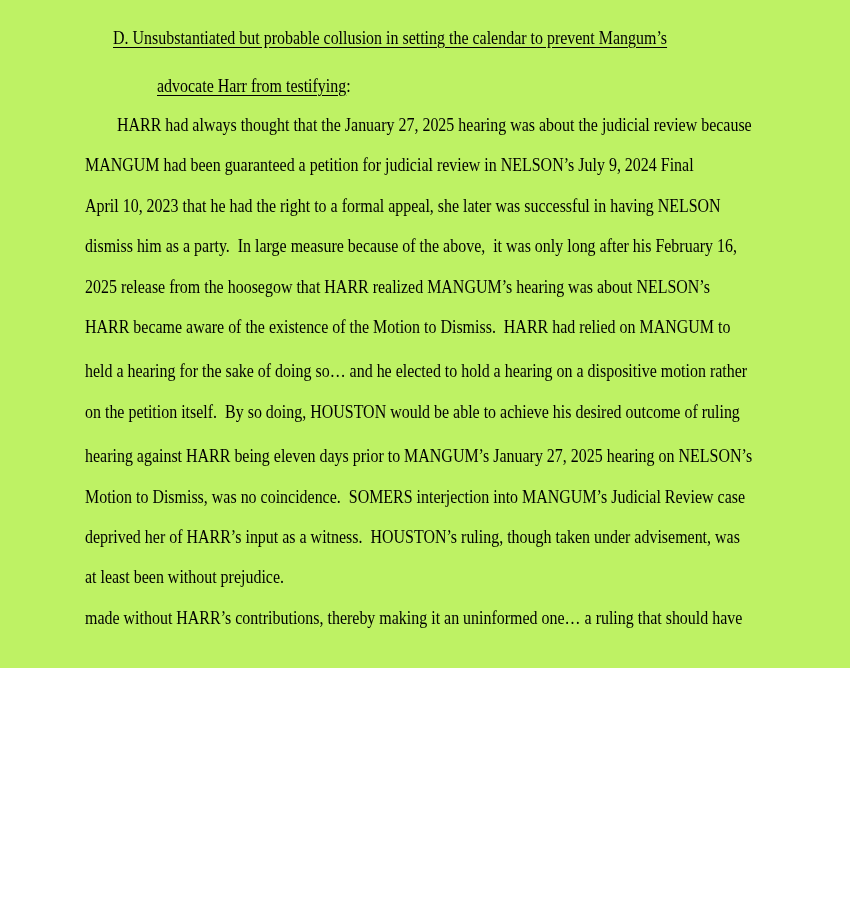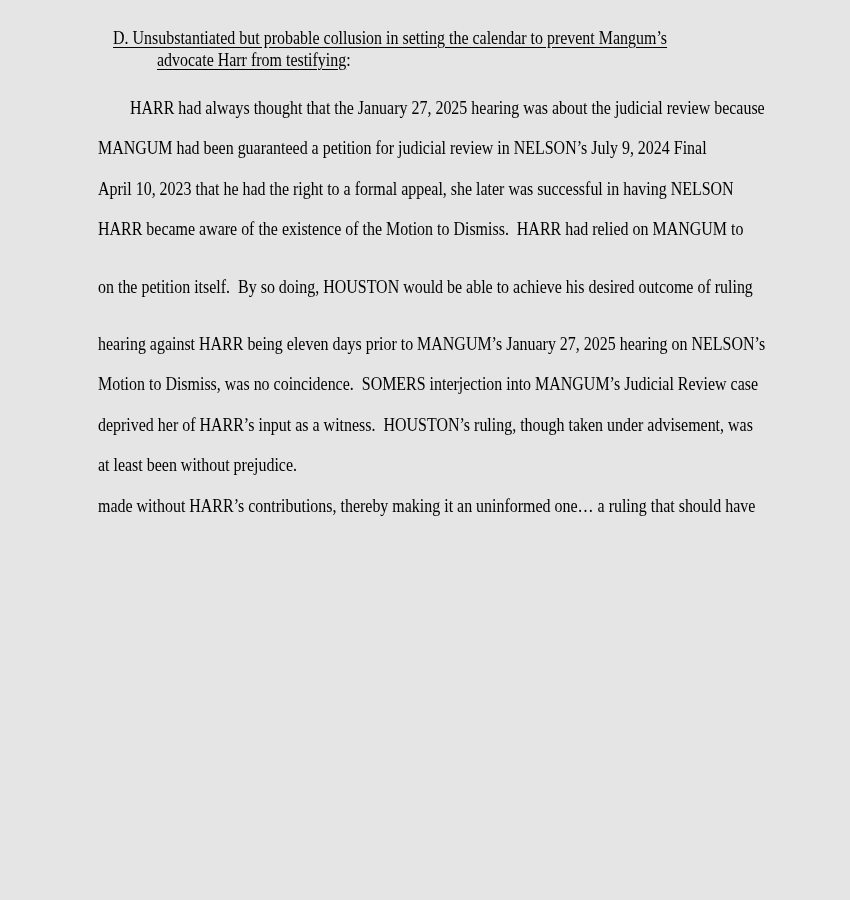--- a/index.html
+++ b/index.html
@@ -3,22 +3,22 @@
 <meta charset="utf-8">
 <style>
   html, body {
     margin: 0;
     padding: 0;
     background: #ffffff;
   }
   .page {
     position: relative;
     width: 850px;
-    height: 900px;
-    background: #e5e5e5;
+    height: 668px;
+    background: #bef264;
     color: #000000;
     font-family: "Liberation Serif", "DejaVu Serif", serif;
     overflow: hidden;
   }
   .content {
     position: absolute;
     left: 81px;
     top: 27px;
     width: 745px;
   }
@@ -26,30 +26,30 @@
   .heading-block {
     margin: 0 0 0 0;
   }
   .h-line {
     height: 22px;
     line-height: 22px;
     font-size: 19px;
     white-space: pre;
   }
   .h-line.h-first { padding-left: 32px; }
-  .h-line.h-wrap  { padding-left: 76px; }
+  .h-line.h-wrap  { padding-left: 76px; margin-top: 26px; }
   .underlined {
     text-decoration: underline;
     text-underline-offset: 3px;
   }
   
   .body-block {
     margin-top: 8px;
   }
-  .paragraph { margin: 17px; }
+  .paragraph { margin: 4px; }
   .b-line {
     height: 40.4px;
     line-height: 40.4px;
     font-size: 19px;
     white-space: pre;
   }
   .b-line.first-line { padding-left: 32px; }
   
   .scale {
     display: inline-block;
@@ -65,23 +65,26 @@
   <div class="content">
     <div class="heading-block">
         <div class="h-line h-first"><span class="scale"><span class="underlined">D. Unsubstantiated but probable collusion in setting the calendar to prevent Mangum’s</span></span></div>
         <div class="h-line h-wrap"><span class="scale"><span class="underlined">advocate Harr from testifying</span><span>:</span></span></div>
       </div>
     <div class="body-block">
         <div class="paragraph">
           <div class="b-line first-line"><span class="scale">HARR had always thought that the January 27, 2025 hearing was about the judicial review because</span></div>
           <div class="b-line"><span class="scale">MANGUM had been guaranteed a petition for judicial review in NELSON’s July 9, 2024 Final</span></div>
           <div class="b-line"><span class="scale">April 10, 2023 that he had the right to a formal appeal, she later was successful in having NELSON</span></div>
+          <div class="b-line"><span class="scale">dismiss him as a party.  In large measure because of the above,  it was only long after his February 16,</span></div>
+          <div class="b-line"><span class="scale">2025 release from the hoosegow that HARR realized MANGUM’s hearing was about NELSON’s</span></div>
           <div class="b-line"><span class="scale">HARR became aware of the existence of the Motion to Dismiss.  HARR had relied on MANGUM to</span></div>
         </div>
         <div class="paragraph">
+          <div class="b-line"><span class="scale">held a hearing for the sake of doing so… and he elected to hold a hearing on a dispositive motion rather</span></div>
           <div class="b-line"><span class="scale">on the petition itself.  By so doing, HOUSTON would be able to achieve his desired outcome of ruling</span></div>
         </div>
         <div class="paragraph">
           <div class="b-line"><span class="scale">hearing against HARR being eleven days prior to MANGUM’s January 27, 2025 hearing on NELSON’s</span></div>
           <div class="b-line"><span class="scale">Motion to Dismiss, was no coincidence.  SOMERS interjection into MANGUM’s Judicial Review case</span></div>
           <div class="b-line"><span class="scale">deprived her of HARR’s input as a witness.  HOUSTON’s ruling, though taken under advisement, was</span></div>
           <div class="b-line"><span class="scale">at least been without prejudice.</span></div>
           <div class="b-line"><span class="scale">made without HARR’s contributions, thereby making it an uninformed one… a ruling that should have</span></div>
         </div>
       </div>

